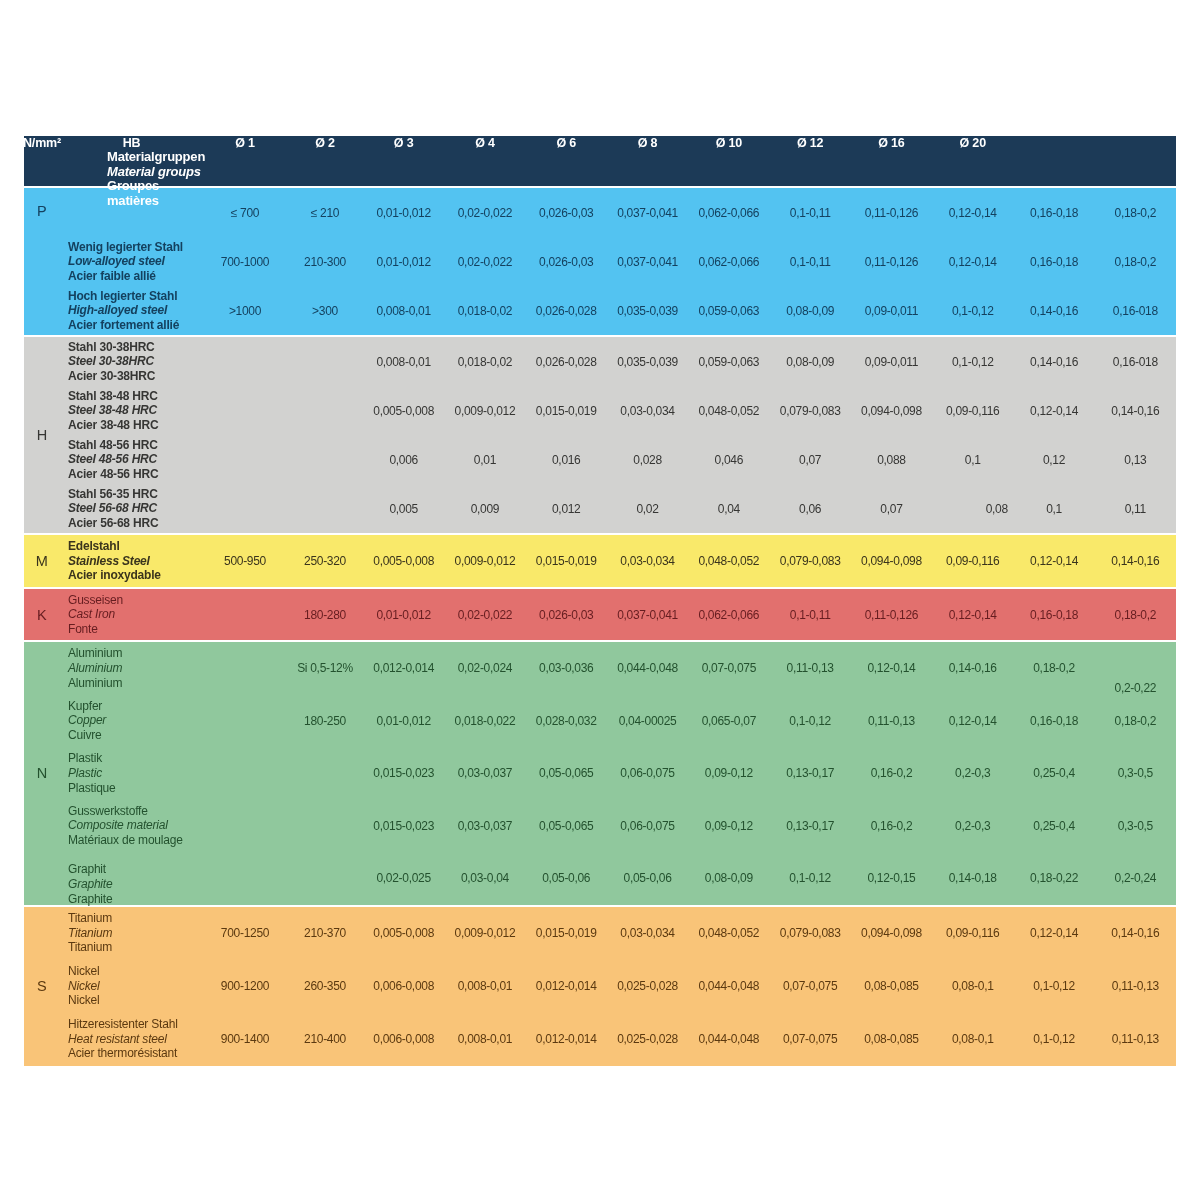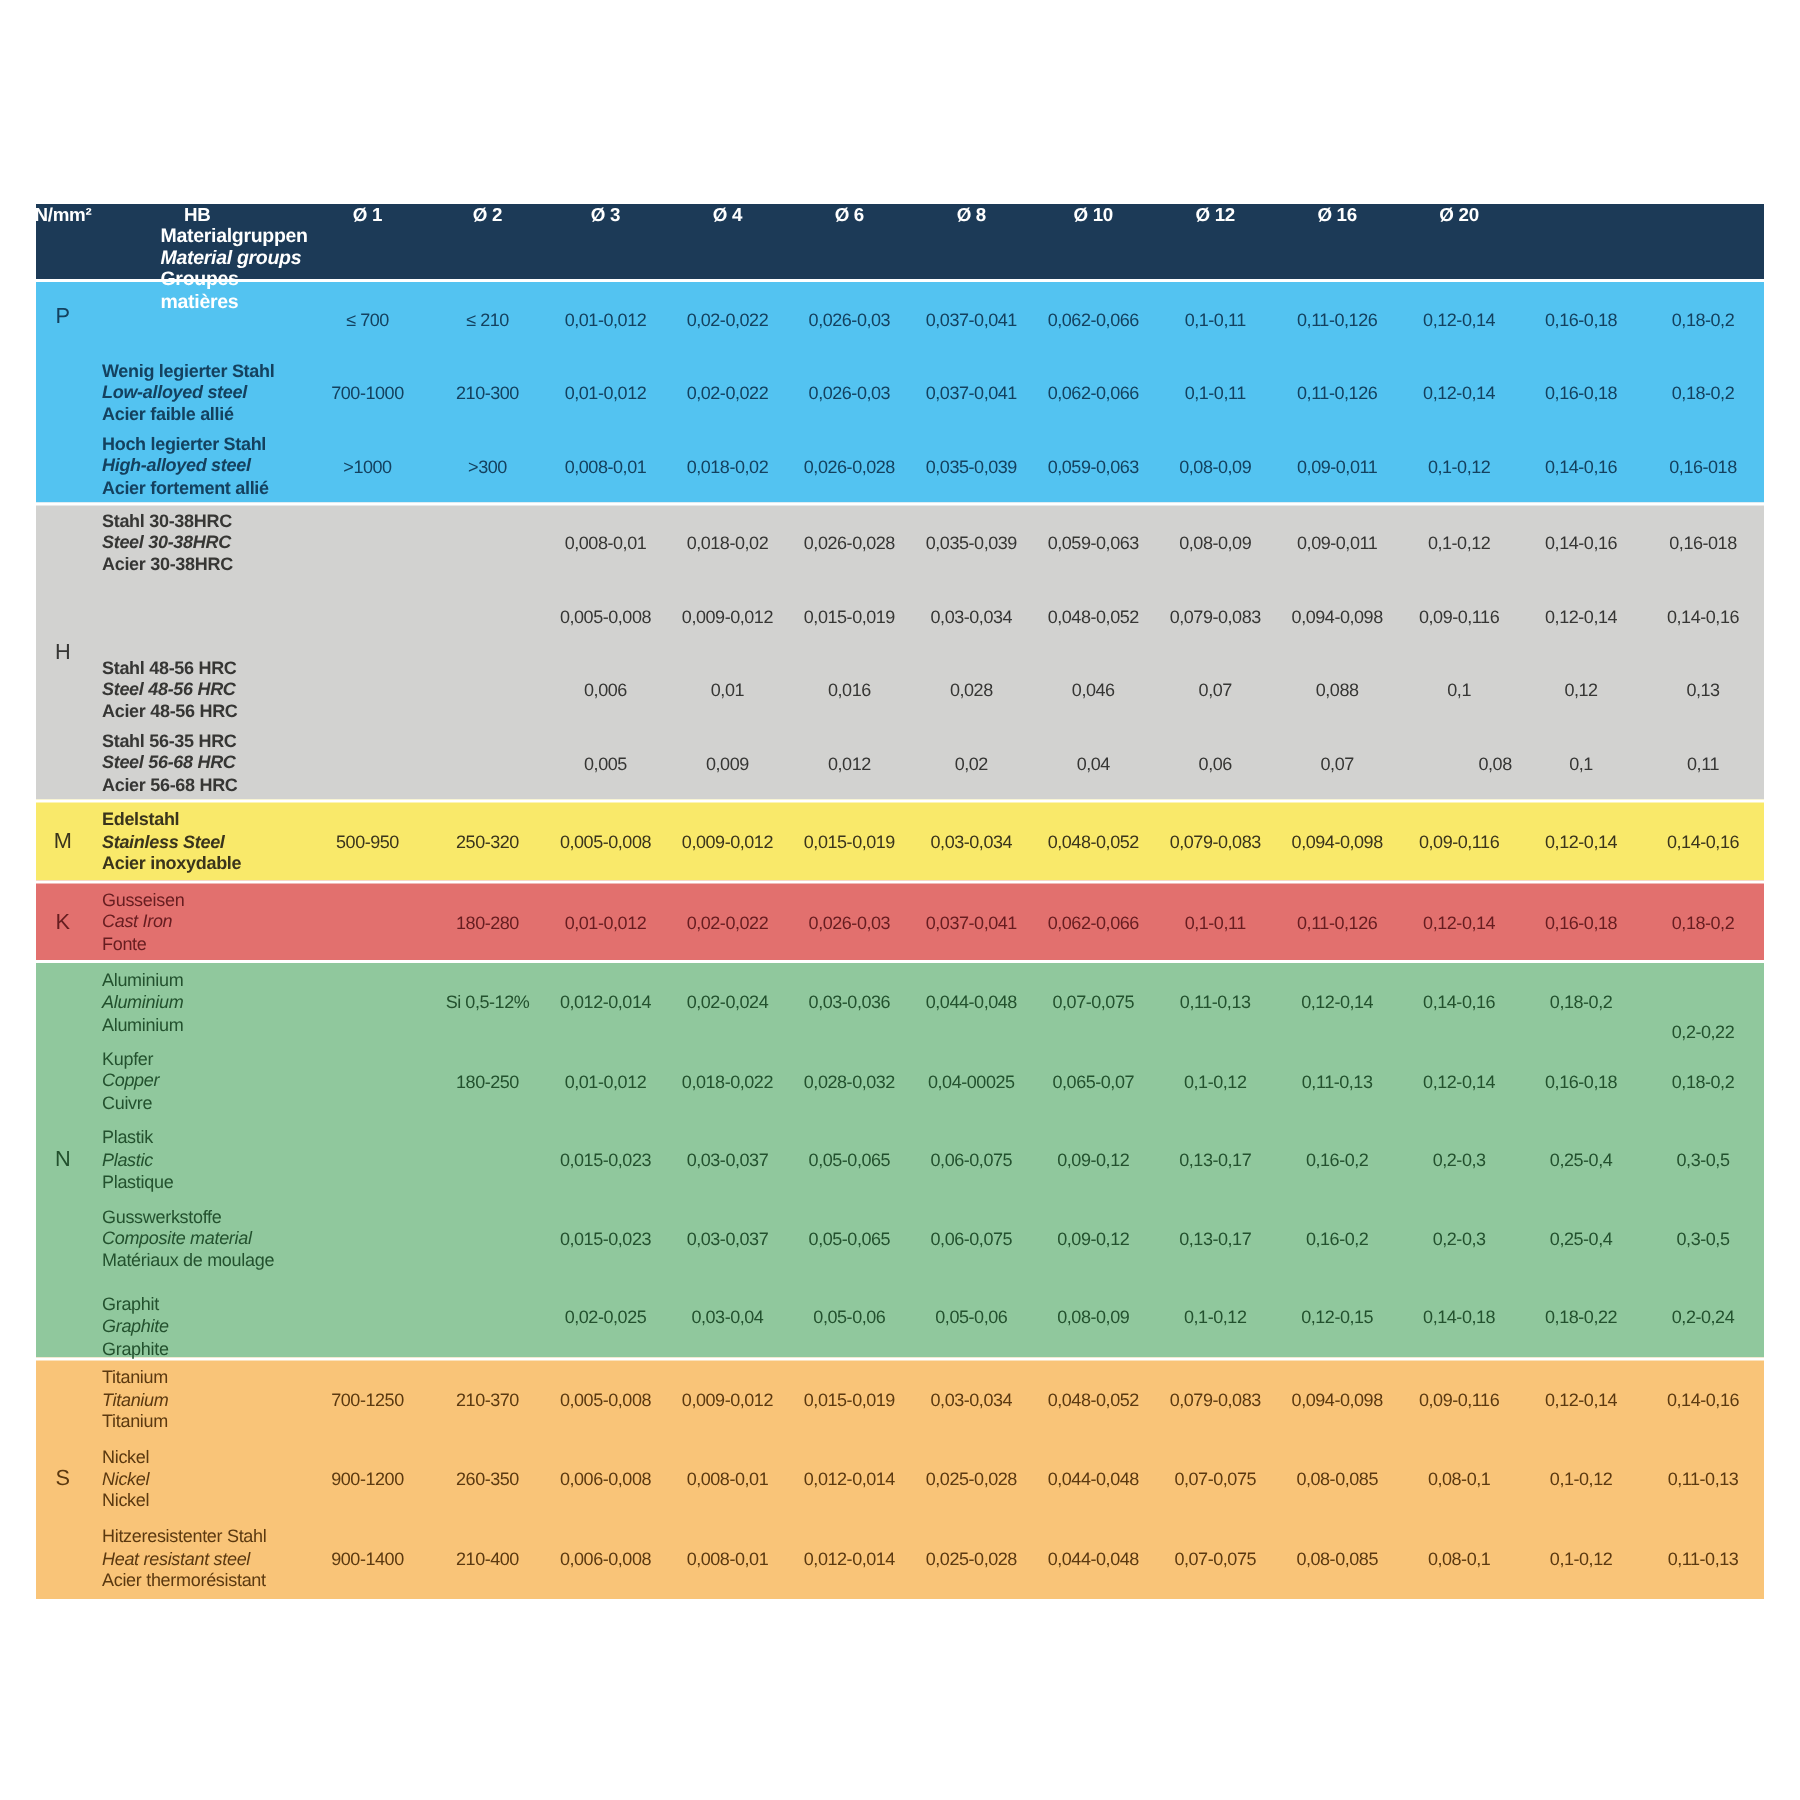--- a/index.html
+++ b/index.html
@@ -123,20 +123,25 @@
       <div class="num-cell" style="grid-area: 1 / 5;">0,008-0,01</div>
       <div class="num-cell" style="grid-area: 1 / 6;">0,018-0,02</div>
       <div class="num-cell" style="grid-area: 1 / 7;">0,026-0,028</div>
       <div class="num-cell" style="grid-area: 1 / 8;">0,035-0,039</div>
       <div class="num-cell" style="grid-area: 1 / 9;">0,059-0,063</div>
       <div class="num-cell" style="grid-area: 1 / 10;">0,08-0,09</div>
       <div class="num-cell" style="grid-area: 1 / 11;">0,09-0,011</div>
       <div class="num-cell" style="grid-area: 1 / 12;">0,1-0,12</div>
       <div class="num-cell" style="grid-area: 1 / 13;">0,14-0,16</div>
       <div class="num-cell" style="grid-area: 1 / 14;">0,16-018</div>
+      <div class="name-cell" style="grid-area: 2 / 2;">
+        <div class="name-line g">Stahl 38-48 HRC</div>
+        <div class="name-line e">Steel 38-48 HRC</div>
+        <div class="name-line f">Acier 38-48 HRC</div>
+      </div>
       <div class="num-cell" style="grid-area: 2 / 3;"></div>
       <div class="num-cell" style="grid-area: 2 / 4;"></div>
       <div class="num-cell" style="grid-area: 2 / 5;">0,005-0,008</div>
       <div class="num-cell" style="grid-area: 2 / 6;">0,009-0,012</div>
       <div class="num-cell" style="grid-area: 2 / 7;">0,015-0,019</div>
       <div class="num-cell" style="grid-area: 2 / 8;">0,03-0,034</div>
       <div class="num-cell" style="grid-area: 2 / 9;">0,048-0,052</div>
       <div class="num-cell" style="grid-area: 2 / 10;">0,079-0,083</div>
       <div class="num-cell" style="grid-area: 2 / 11;">0,094-0,098</div>
       <div class="num-cell" style="grid-area: 2 / 12;">0,09-0,116</div>

